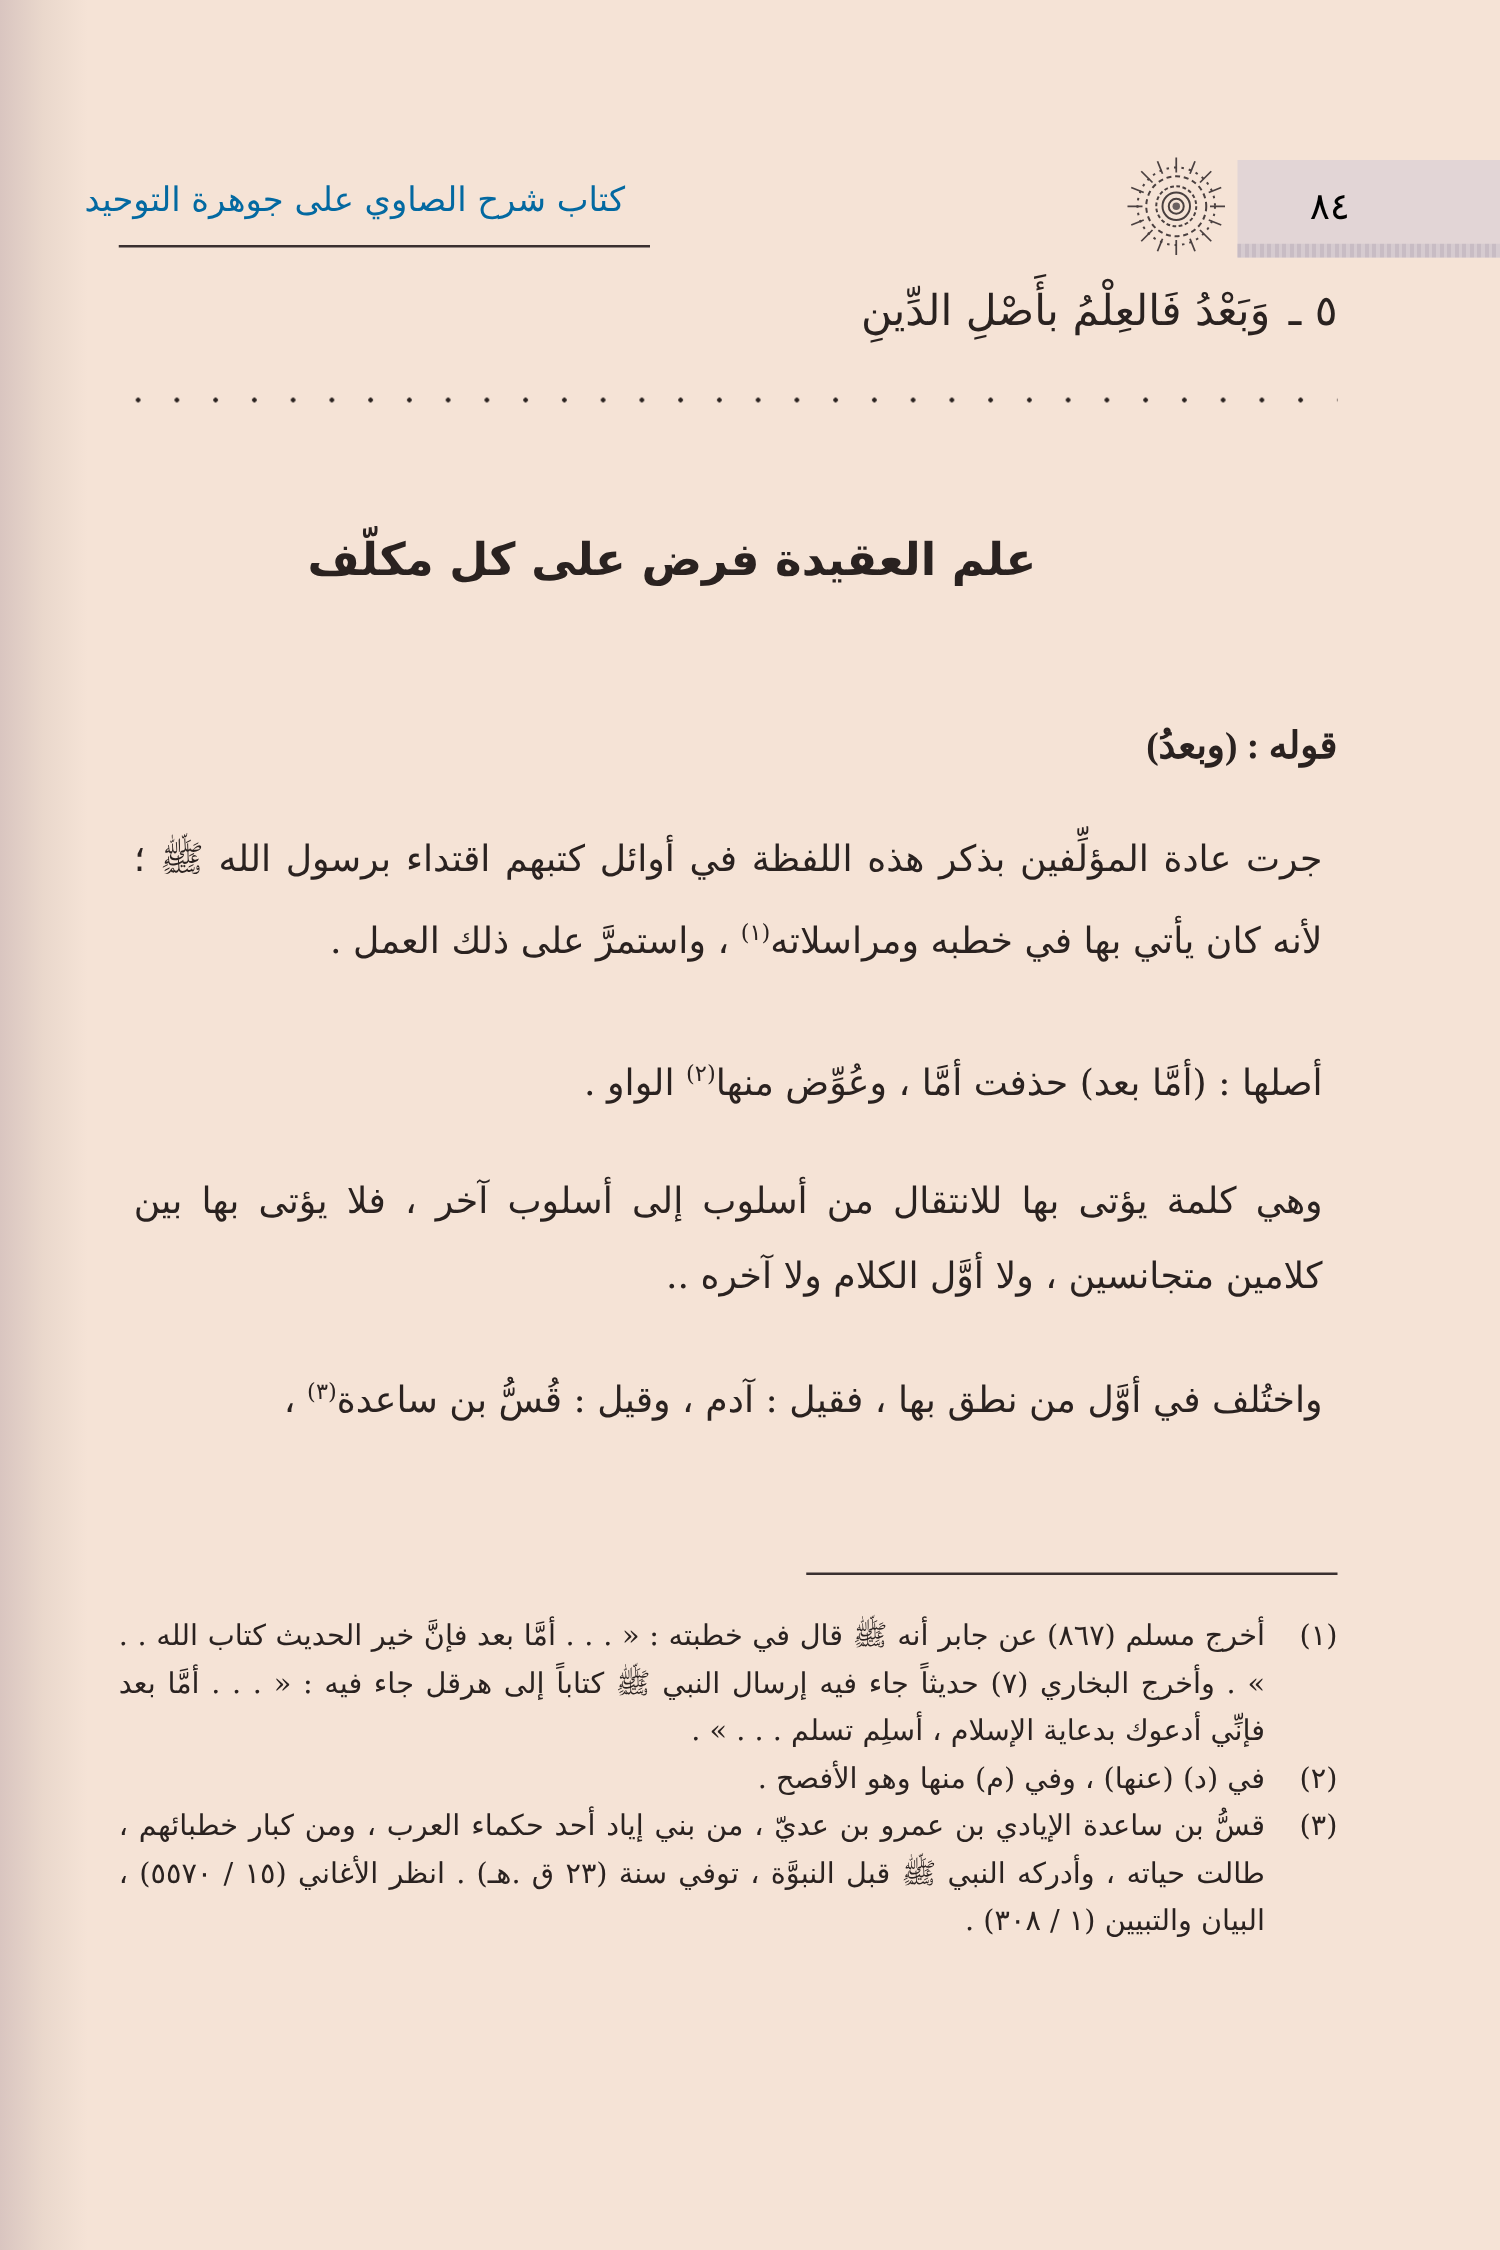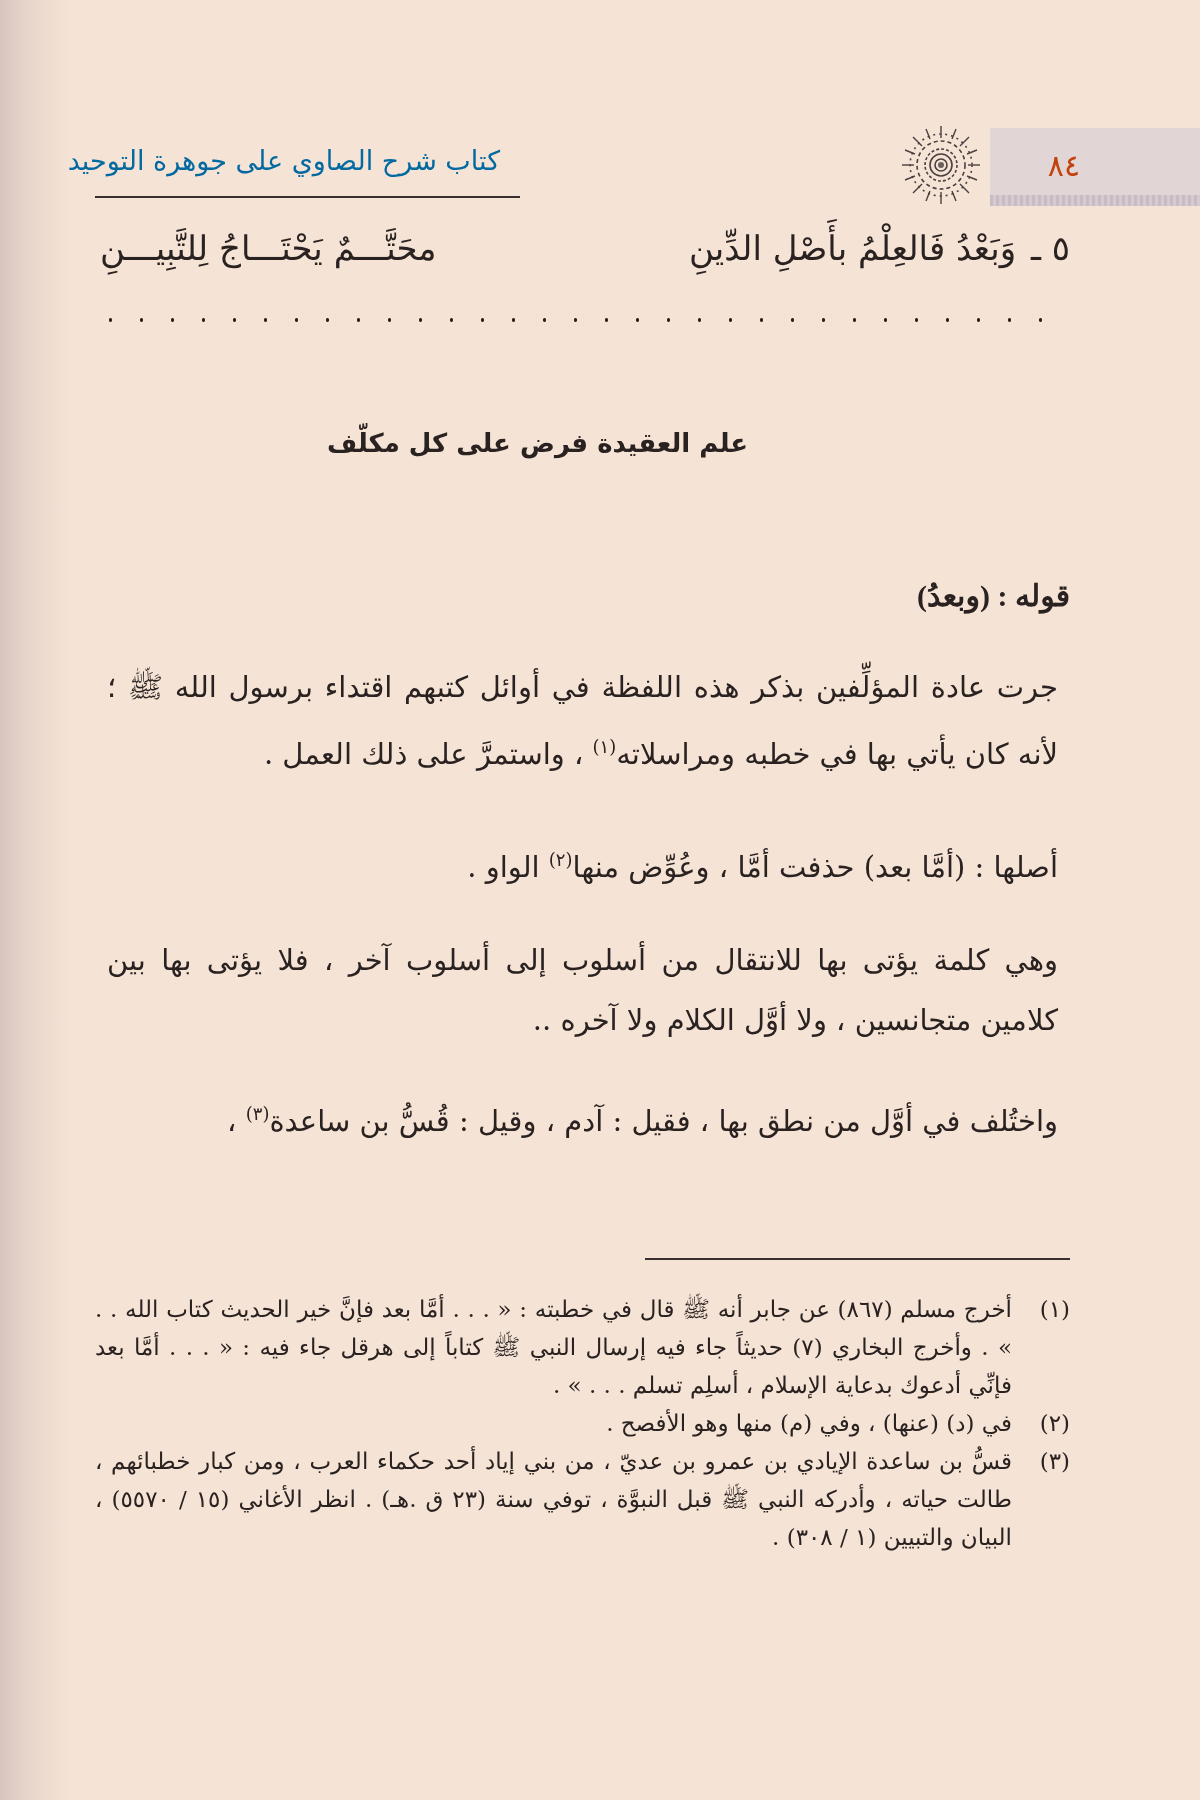--- a/index.html
+++ b/index.html
@@ -37,21 +37,21 @@
       width: 210px;
       height: 11px;
       background: repeating-linear-gradient(90deg, #c8bcc4 0 3px, #d6cbd0 3px 6px);
     }
     .page-number {
       position: absolute;
       right: 120px;
       top: 148px;
       font-size: 30px;
       font-family: "DejaVu Sans", sans-serif;
-      color: #c2410c;
+      color: #000000;
     }
     .ornament {
       position: absolute;
       left: 900px;
       top: 124px;
       width: 82px;
       height: 82px;
     }
     .book-title {
       position: absolute;
@@ -91,21 +91,21 @@
       background-image: radial-gradient(circle, #2a2220 1.6px, transparent 2px);
       background-size: 31px 4px;
       background-repeat: repeat-x;
     }
     .section-title {
       position: absolute;
       left: 0;
       right: 13px;
       top: 428px;
       text-align: center;
-      font-size: 26px;
+      font-size: 36px;
       font-weight: bold;
       font-family: "DejaVu Sans", sans-serif;
       padding-right: 112px;
     }
     .qawluhu {
       position: absolute;
       right: 130px;
       top: 578px;
       font-size: 30px;
       font-weight: bold;
@@ -196,21 +196,20 @@
 </svg>
 
 <div class="book-title">كتاب شرح الصاوي على جوهرة التوحيد</div>
 <div class="title-rule"></div>
 
 <div class="verse">
   <span>
     <span class="num">٥ ـ</span>
     <span>وَبَعْدُ فَالعِلْمُ بأَصْلِ الدِّينِ</span>
   </span>
-  <span>محَتَّـــمٌ يَحْتَـــاجُ لِلتَّبِيـــنِ</span>
 </div>
 <div class="dotted"></div>
 
 <div class="section-title">علم العقيدة فرض على كل مكلّف</div>
 
 <div class="qawluhu">قوله : (وبعدُ)</div>
 
 <div class="body-text p1">
   <p><span>جرت عادة المؤلِّفين بذكر هذه اللفظة في أوائل كتبهم اقتداء برسول الله ﷺ ؛ لأنه كان يأتي بها في خطبه ومراسلاته</span><sup>(١)</sup><span> ، واستمرَّ على ذلك العمل .</span></p>
 </div>

